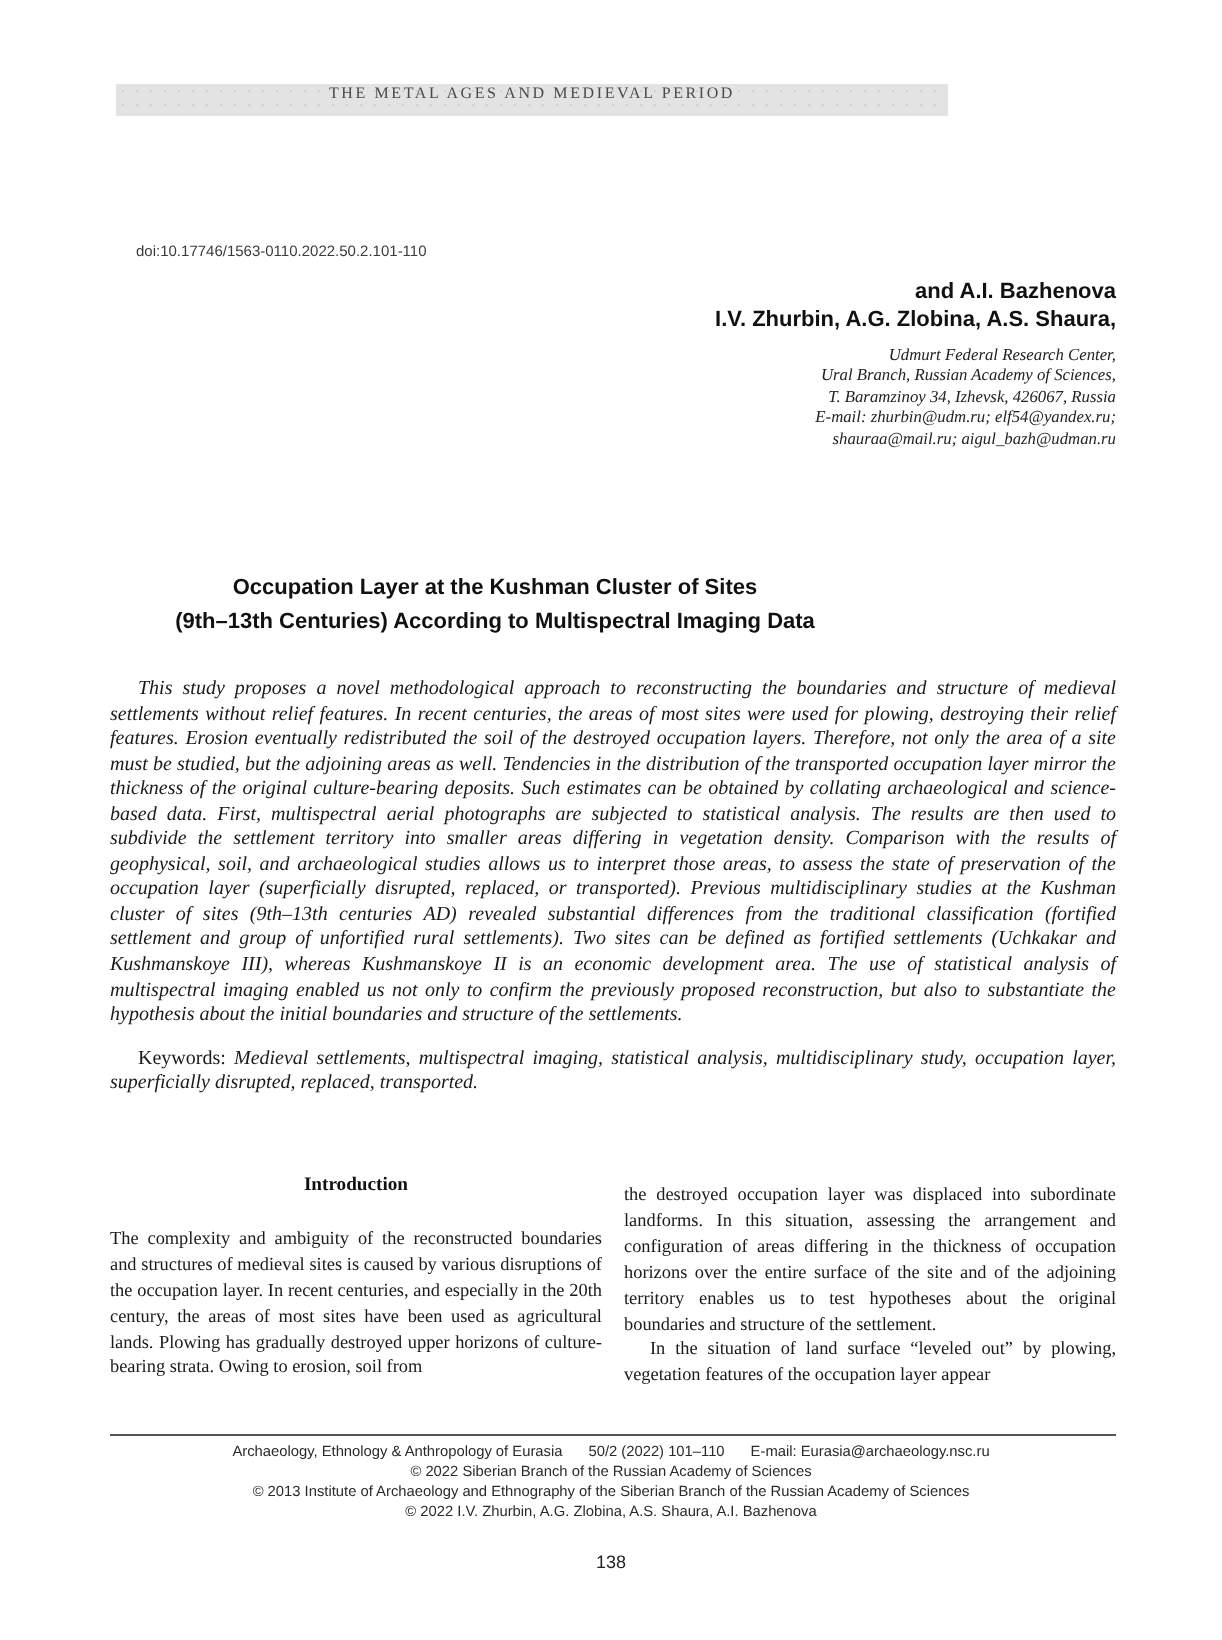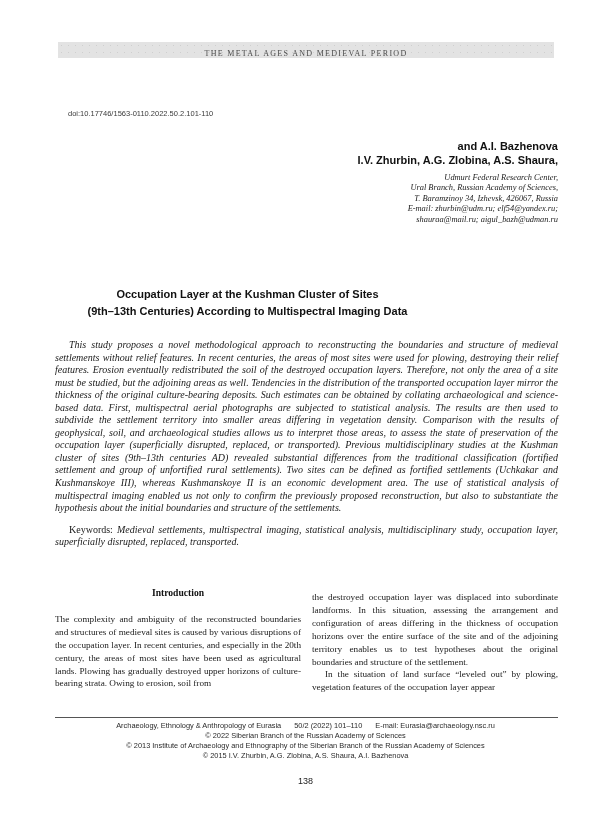--- a/index.html
+++ b/index.html
@@ -1,30 +1,30 @@
 <!DOCTYPE html>
 <html><head>
 <meta charset="utf-8">
 <style>
   html,body { margin:0; padding:0; background:#ffffff; }
   .page {
     position:relative; width:611px; height:820px; background:#ffffff;
     font-family:"Liberation Serif", serif; color:#1f1f1f; overflow:hidden;
   }
   .running-head {
-    position:absolute; left:58px; top:42px; width:496px; height:16px;
+    position:absolute; left:58px; top:42px; width:416px; height:16px;
     background:#e3e3e3;
     background-image:radial-gradient(#cfcfcf 0.5px, rgba(0,0,0,0) 0.6px);
     background-size:7px 7px;
-    display:flex; align-items:flex-end; justify-content:center;
+    display:flex; align-items:flex-start; justify-content:center;
     font-family:"Liberation Serif", serif; font-size:8px; letter-spacing:1.3px;
     color:#4a4a4a; white-space:nowrap;
   }
   .doi {
-    position:absolute; left:68px; top:109px;
+    position:absolute; left:68px; top:121px;
     font-family:"Liberation Sans", sans-serif; font-size:7.5px; color:#3a3a3a;
   }
   .authors {
     position:absolute; right:53px; top:140px; text-align:right;
     font-family:"Liberation Sans", sans-serif; font-weight:bold;
     font-size:11px; line-height:13.5px; color:#111;
   }
   .affiliation {
     position:absolute; right:53px; top:173px; text-align:right;
     font-style:italic; font-size:8.4px; line-height:10.4px; color:#222;
@@ -120,18 +120,18 @@
   <hr class="footnote-rule">
 
   <div class="footer">
     <div class="row1">
       <span>Archaeology, Ethnology &amp; Anthropology of Eurasia</span>
       <span>50/2 (2022)  101–110</span>
       <span>E-mail: Eurasia@archaeology.nsc.ru</span>
     </div>
     <div>© 2022  Siberian Branch of the Russian Academy of Sciences</div>
     <div>© 2013  Institute of Archaeology and Ethnography of the Siberian Branch of the Russian Academy of Sciences</div>
-    <div>© 2015  I.V. Zhurbin, A.G. Zlobina, A.S. Shaura, A.I. Bazhenova</div>
+    <div>© 2022  I.V. Zhurbin, A.G. Zlobina, A.S. Shaura, A.I. Bazhenova</div>
   </div>
 
   <div class="pageno">138</div>
 
 </div>
 
 </body></html>

